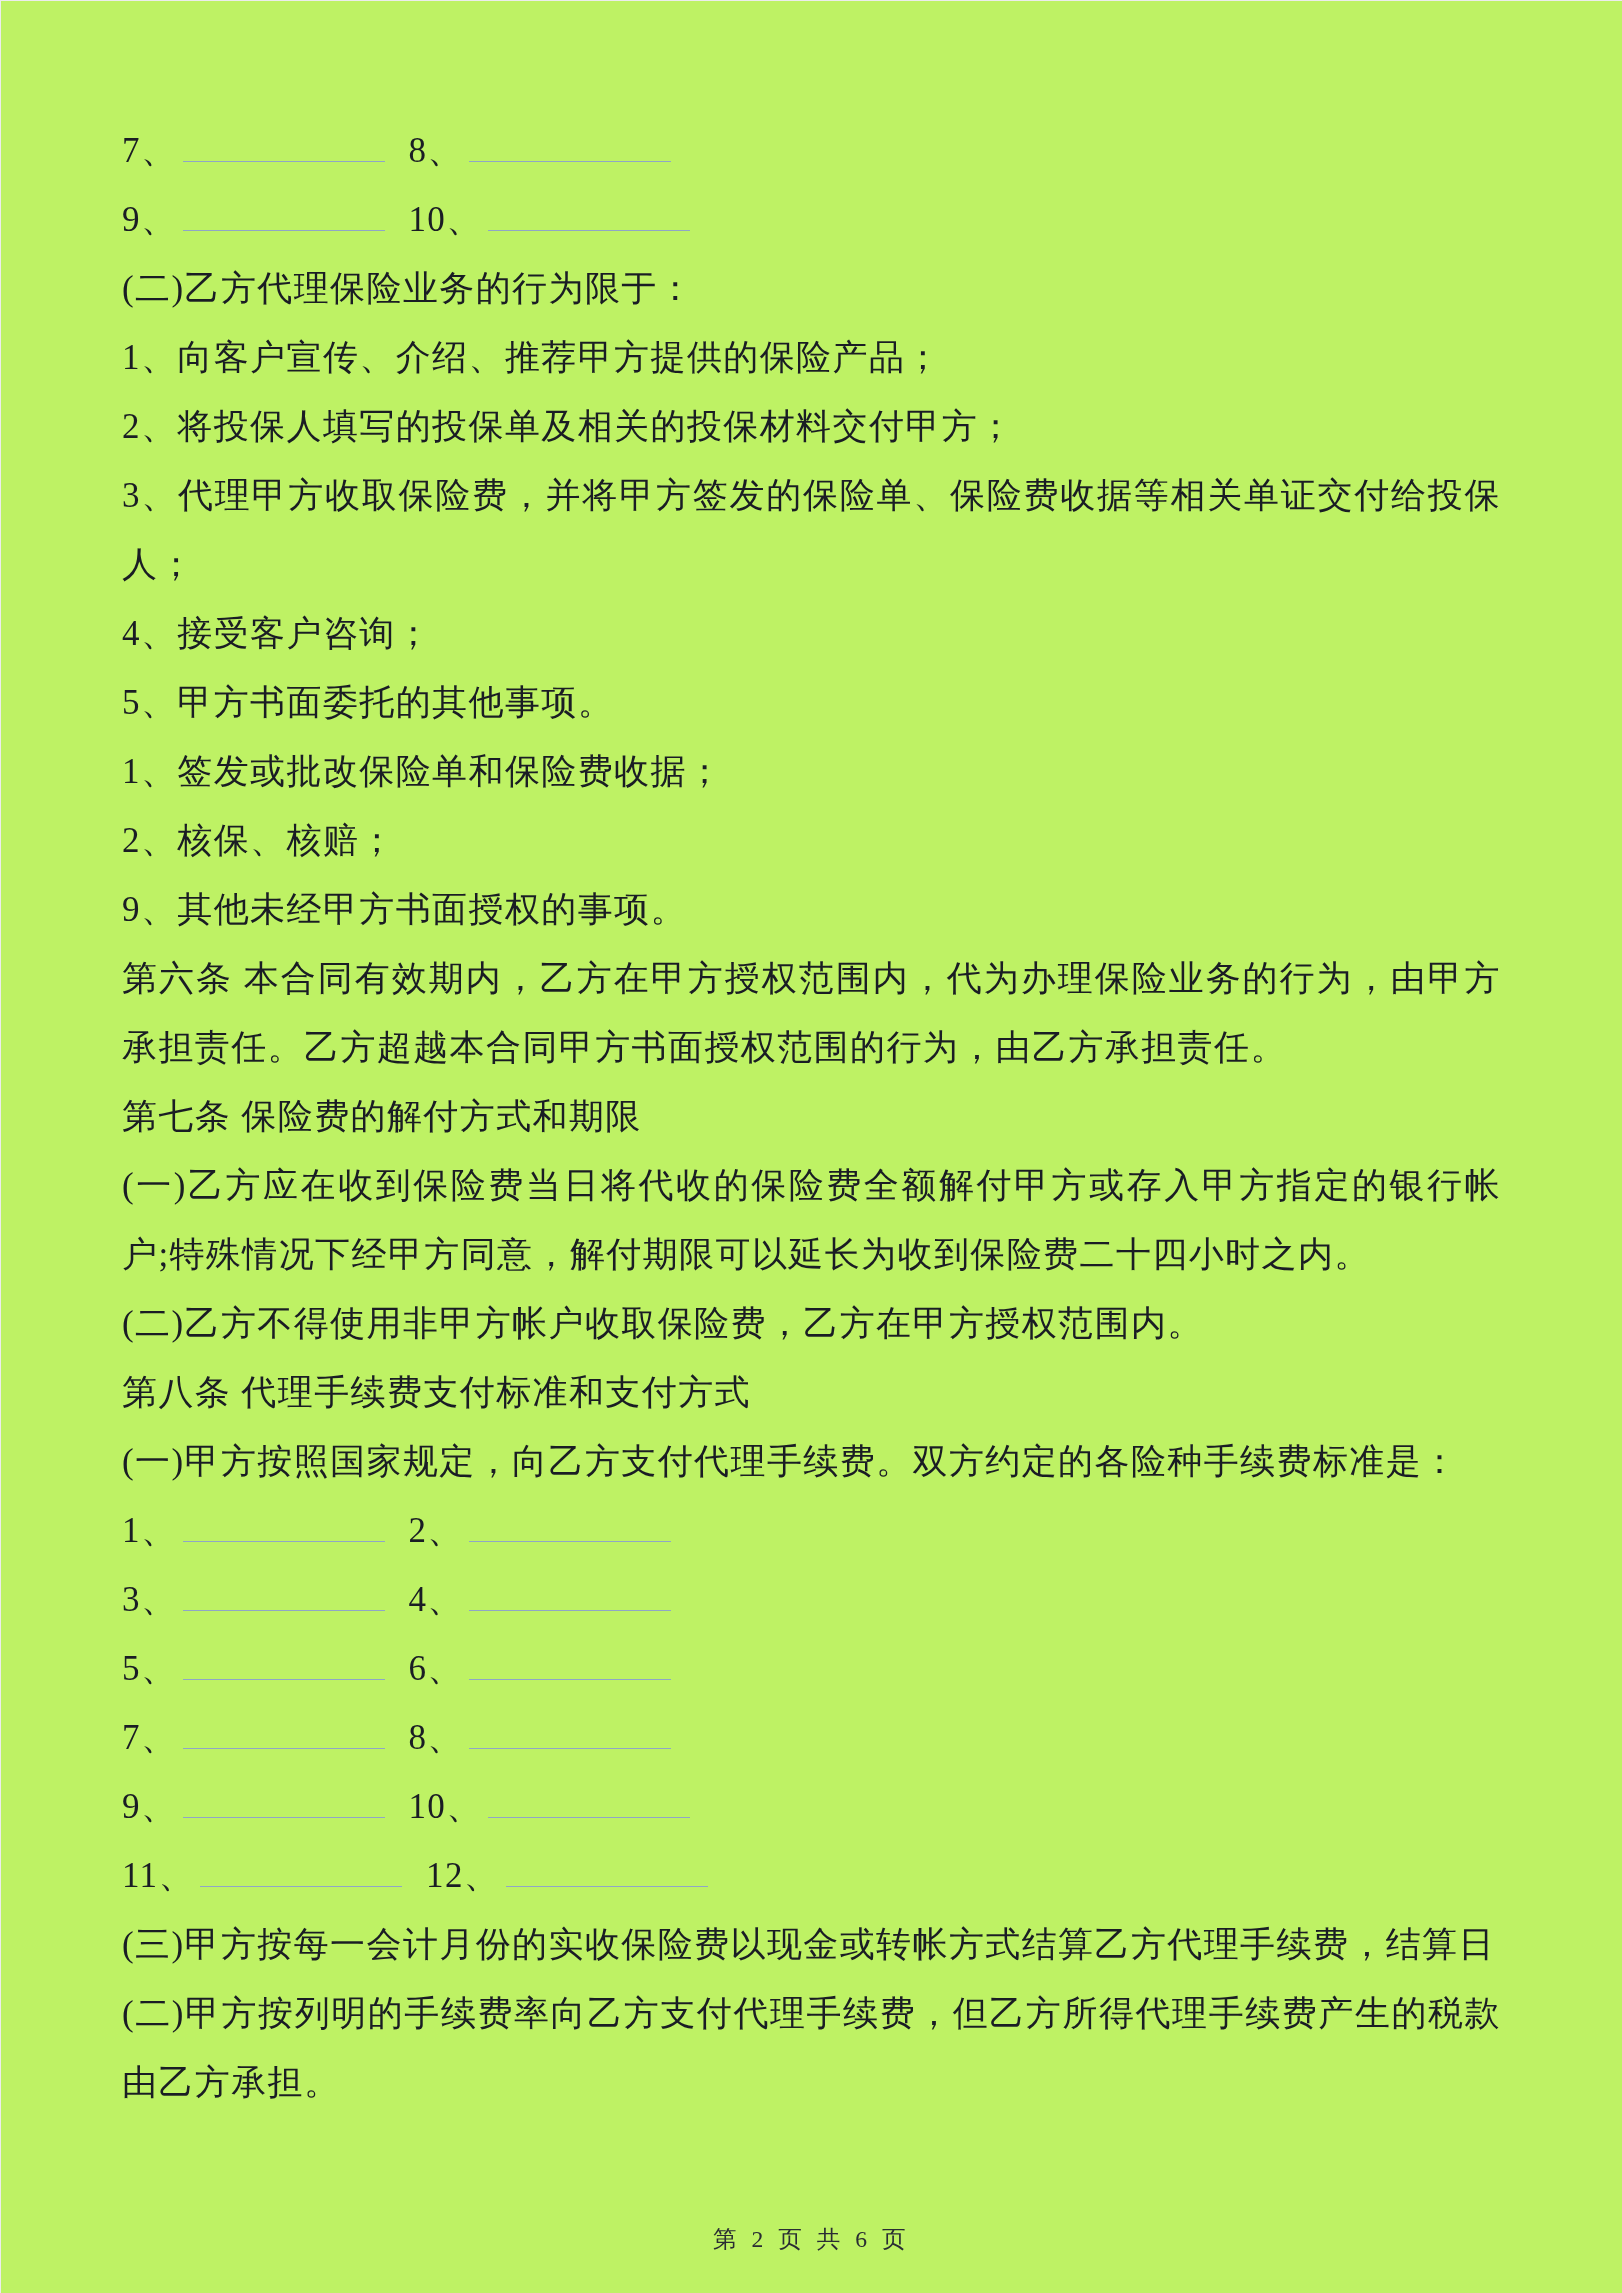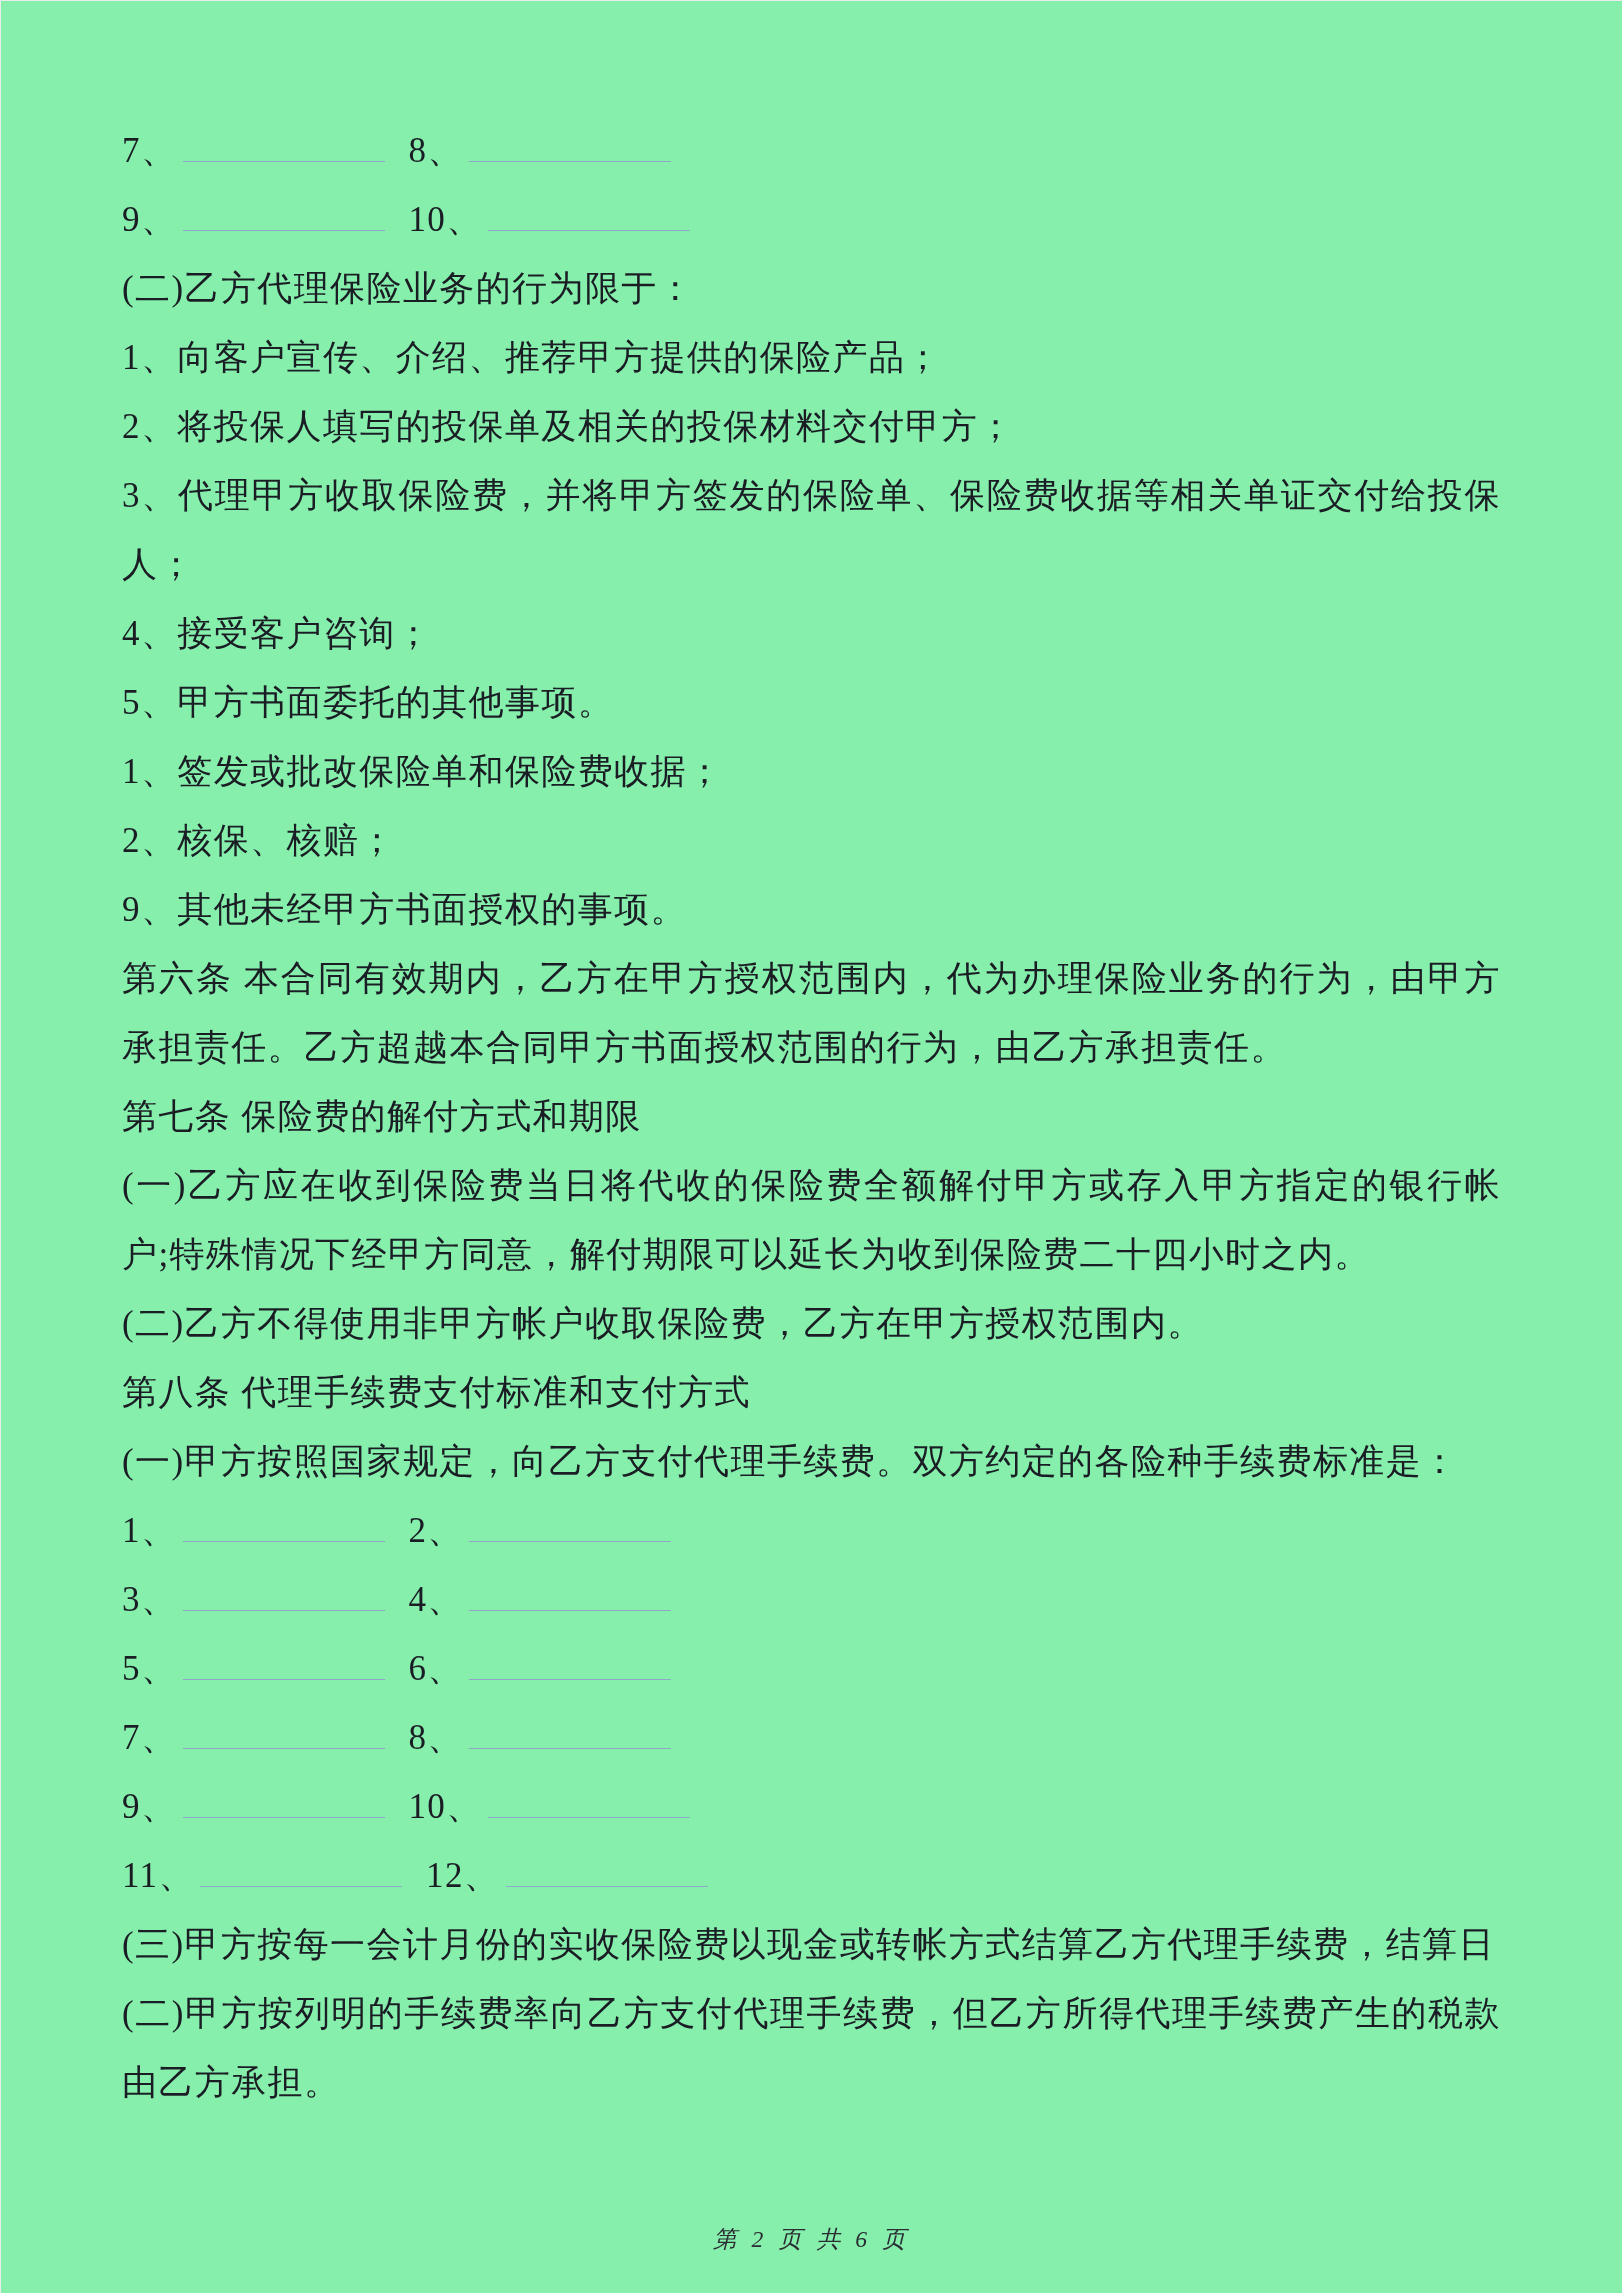--- a/index.html
+++ b/index.html
@@ -8,21 +8,21 @@
     background: #f4f4f4;
   }
   body {
     font-family: "Liberation Serif", "DejaVu Serif", serif;
   }
   .page {
     position: relative;
     width: 1623px;
     height: 2294px;
     margin: 0 auto;
-    background: #86efac;
+    background: #bef264;
     box-sizing: border-box;
     border: 0.9px solid #ececec;
     padding: 115px 121px 0 121px;
     color: var(--text-color, #1a1d24);
   }
   .doc-body {
     width: 100%;
   }
   .para {
     margin: 0;
@@ -48,21 +48,20 @@
   }
   .footer {
     position: absolute;
     left: 0;
     right: 0;
     bottom: 38px;
     text-align: center;
     font-size: 23.6px;
     letter-spacing: 4.5px;
     color: #2a2d33;
-    font-style: italic;
   }
 </style>
 </head>
 <body>
 
 <div class="page">
   <div class="doc-body">
       <p class="para blank-row"><span class="blank-label">7、</span><span class="blank-line"></span><span class="blank-label">8、</span><span class="blank-line"></span></p>
       <p class="para blank-row"><span class="blank-label">9、</span><span class="blank-line"></span><span class="blank-label">10、</span><span class="blank-line"></span></p>
       <p class="para">(二)乙方代理保险业务的行为限于：</p>

